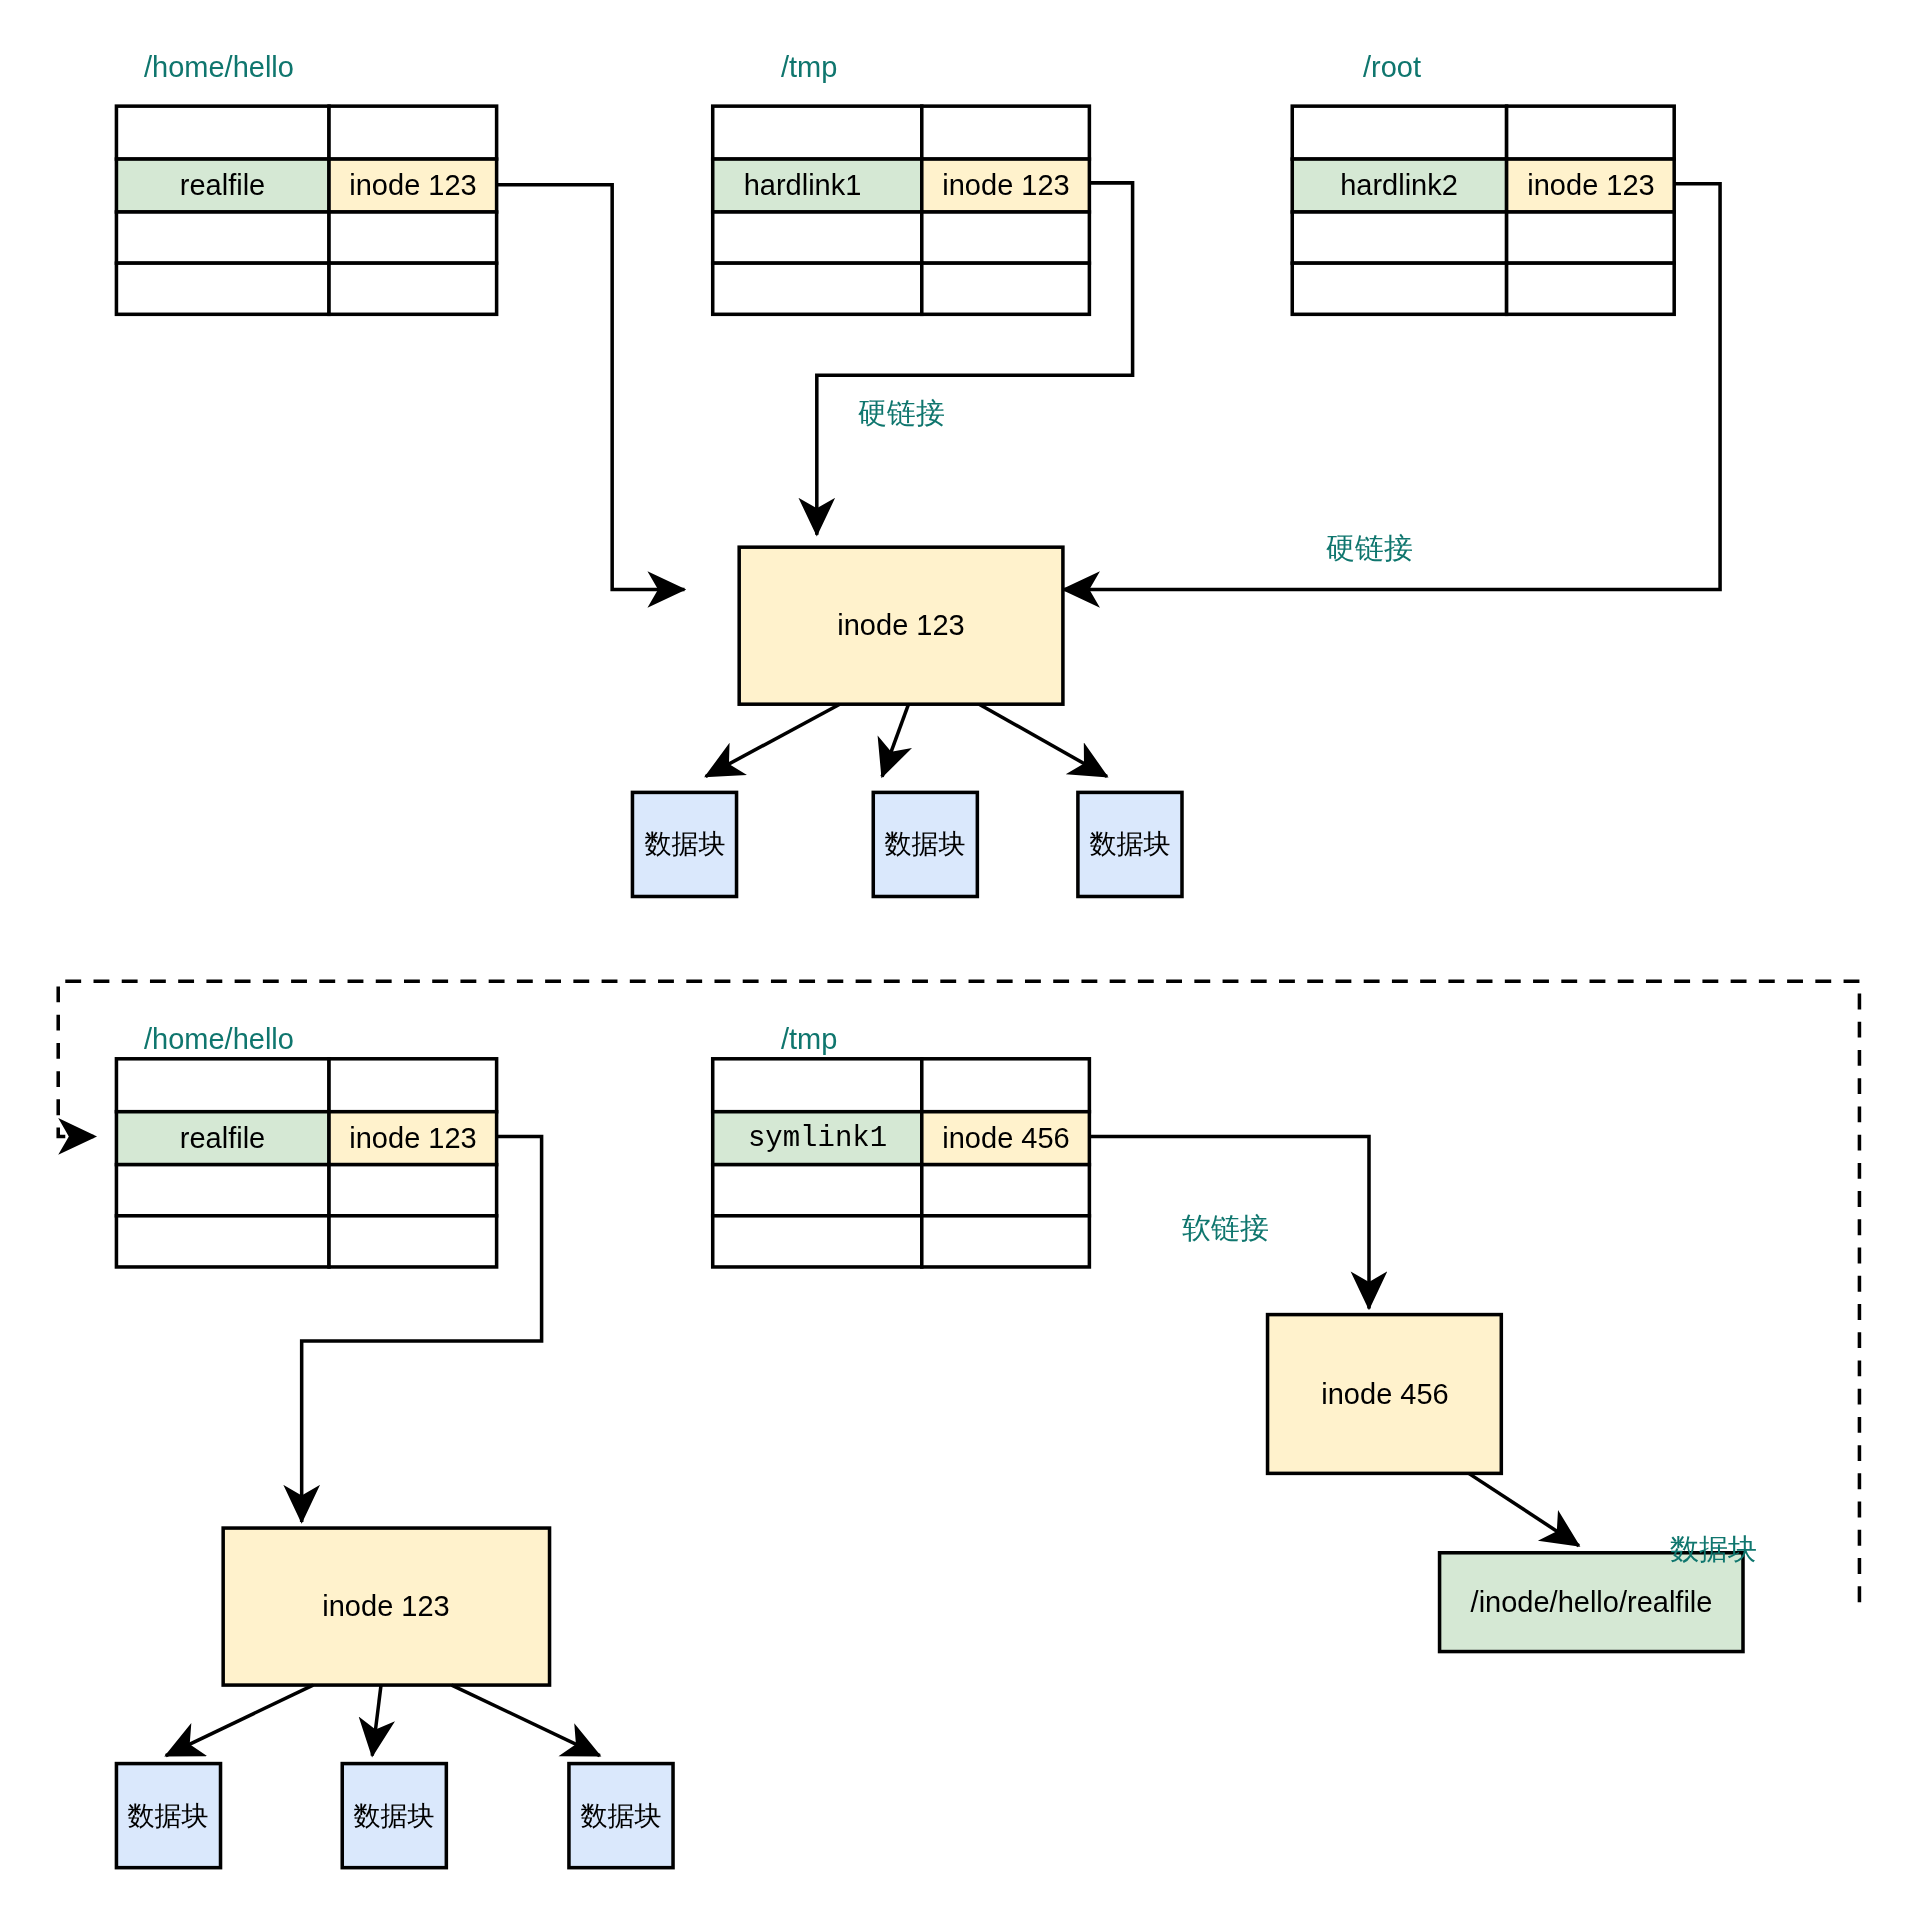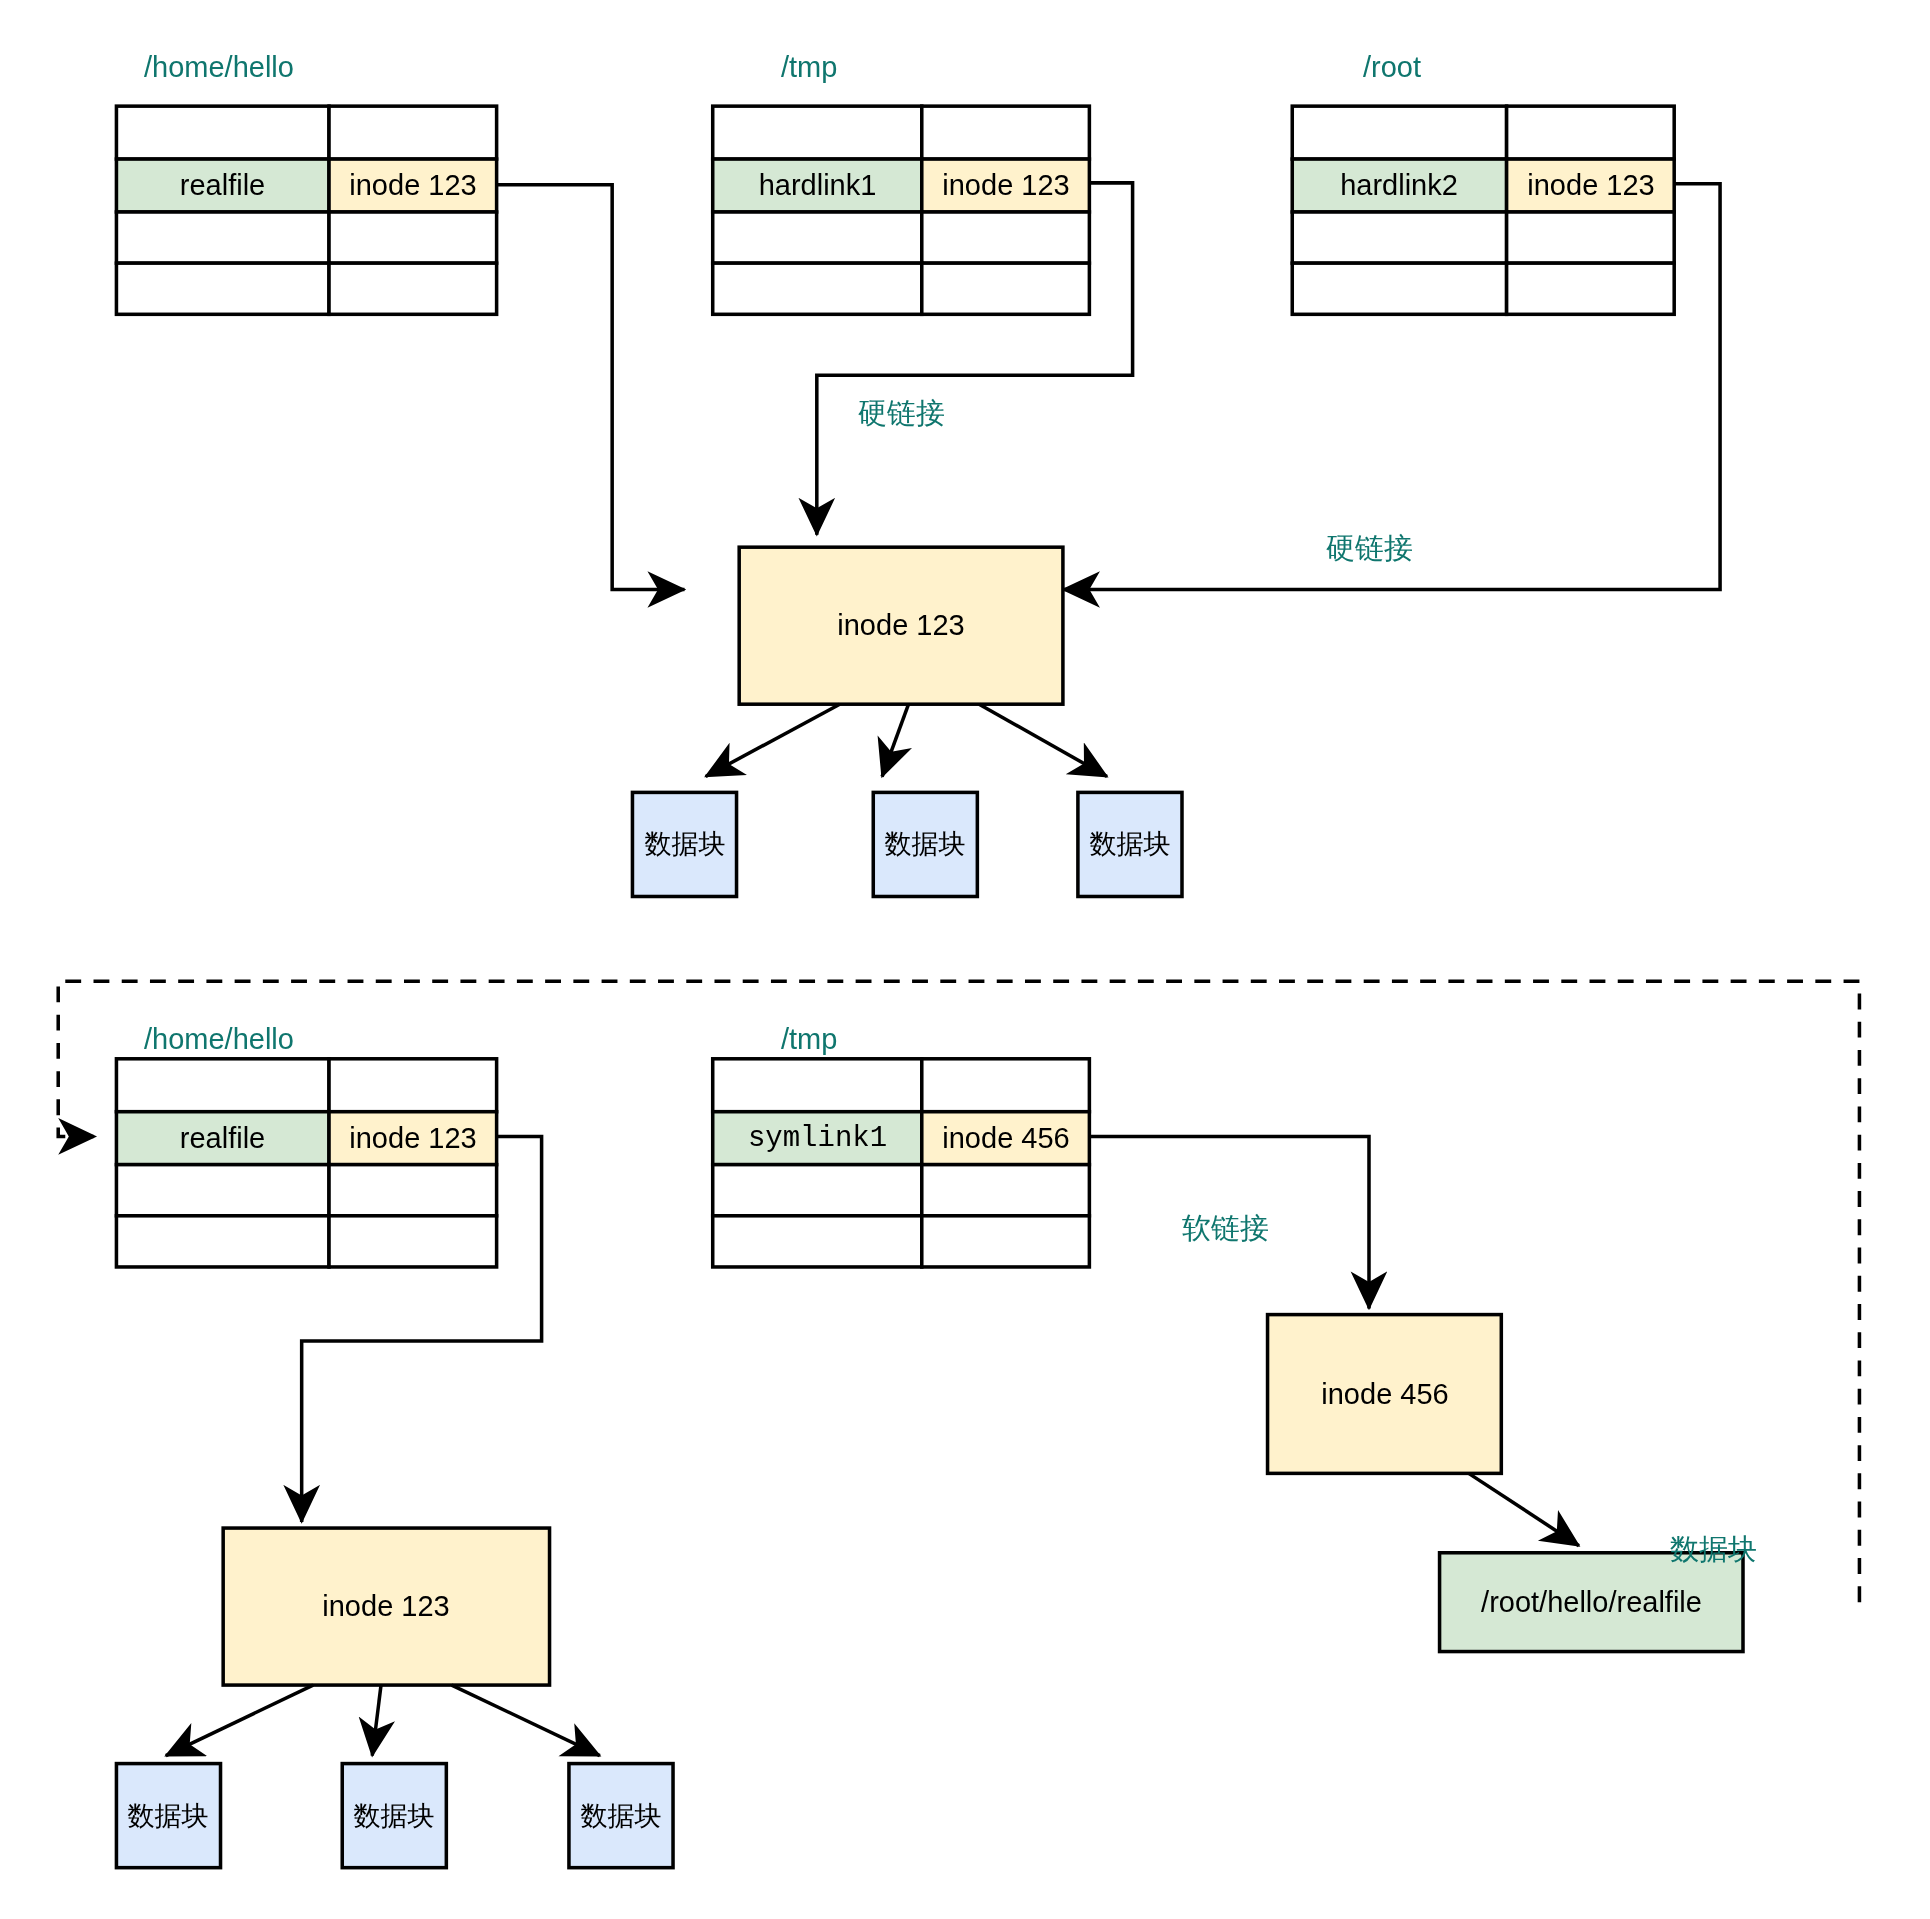--- a/index.html
+++ b/index.html
@@ -196,21 +196,21 @@
   </svg>
 
   <div class="lbl" style="left:144px; top:53px;">/home/hello</div>
 
   <div class="lbl-center" style="left:116px; top:159px; width:213px; height:53px;">realfile</div>
 
   <div class="lbl-center" style="left:329px; top:159px; width:168px; height:53px;">inode 123</div>
 
   <div class="lbl" style="left:781px; top:53px;">/tmp</div>
 
-  <div class="lbl-center" style="left:713px; top:159px; width:209px; height:53px;">hardlink1</div>
+  <div class="lbl-center" style="left:698px; top:159px; width:209px; height:53px;">hardlink1</div>
 
   <div class="lbl-center" style="left:922px; top:159px; width:168px; height:53px;">inode 123</div>
 
   <div class="lbl" style="left:1363px; top:53px;">/root</div>
 
   <div class="lbl-center" style="left:1292px; top:159px; width:214px; height:53px;">hardlink2</div>
 
   <div class="lbl-center" style="left:1507px; top:159px; width:168px; height:53px;">inode 123</div>
 
   <div class="lbl lbl-cn" style="left:858px; top:399px;">硬链接</div>
@@ -236,21 +236,21 @@
   <div class="lbl-center" style="left:713px; top:1112px; width:209px; height:53px;font-family:Liberation Mono, monospace;">symlink1</div>
 
   <div class="lbl-center" style="left:922px; top:1112px; width:168px; height:53px;">inode 456</div>
 
   <div class="lbl lbl-cn" style="left:1182px; top:1214px;">软链接</div>
 
   <div class="lbl-center" style="left:1268px; top:1315px; width:234px; height:159px;">inode 456</div>
 
   <div class="lbl lbl-cn" style="left:1670px; top:1535px;">数据块</div>
 
-  <div class="lbl-center" style="left:1440px; top:1553px; width:303px; height:99px;">/root/hello/realfile</div>
+  <div class="lbl-center" style="left:1440px; top:1553px; width:303px; height:99px;">/inode/hello/realfile</div>
 
   <div class="lbl-center" style="left:223px; top:1528px; width:326px; height:157px;">inode 123</div>
 
   <div class="lbl-center cn lbl-small" style="left:116px; top:1764px; width:104px; height:104px;">数据块</div>
 
   <div class="lbl-center cn lbl-small" style="left:342px; top:1764px; width:104px; height:104px;">数据块</div>
 
   <div class="lbl-center cn lbl-small" style="left:569px; top:1764px; width:104px; height:104px;">数据块</div>
 
 </div>

